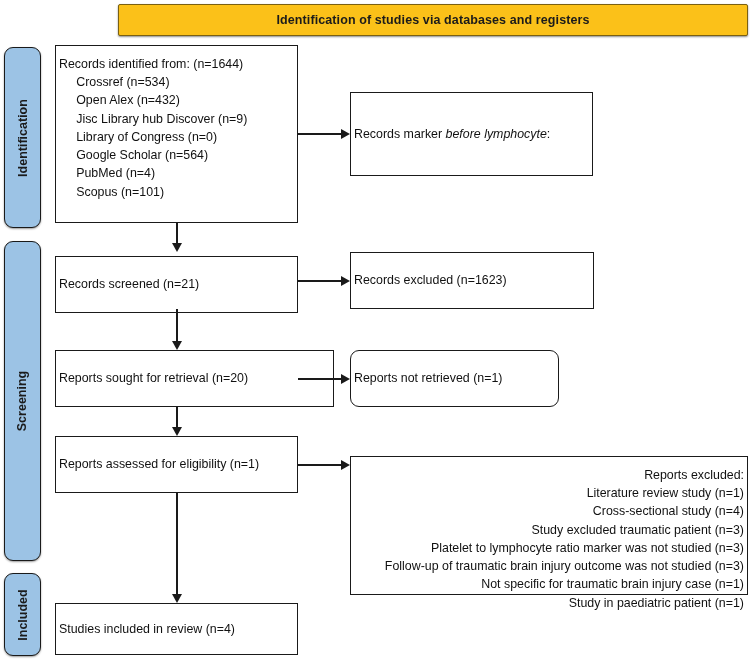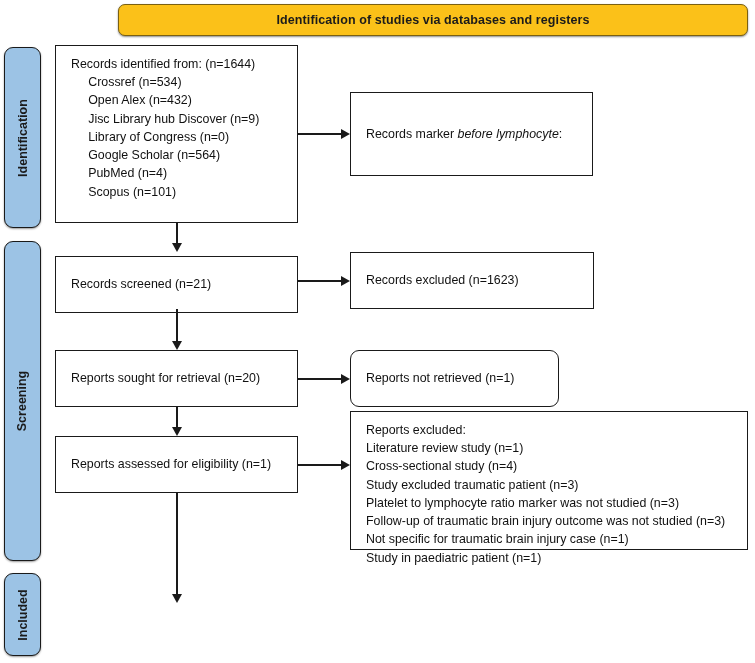--- a/index.html
+++ b/index.html
@@ -18,21 +18,21 @@
 
   
   .banner {
     position: absolute;
     left: 118px;
     top: 4px;
     width: 630px;
     height: 32px;
     background: #FBC119;
     border: 1px solid #7a6012;
-    border-radius: 7px;
+    border-radius: 2px;
     box-shadow: 0 1px 2px rgba(0,0,0,0.45);
     display: flex;
     align-items: center;
     justify-content: center;
     box-sizing: border-box;
   }
   .banner-text {
     font-size: 12.5px;
     font-weight: bold;
     color: #1b1b1b;
@@ -64,39 +64,39 @@
   #phase-identification { top: 47px;  height: 181px; }
   #phase-screening      { top: 241px; height: 320px; }
   #phase-included       { top: 573px; height: 83px; }
 
   
   .box {
     position: absolute;
     background: #ffffff;
     border: 1.6px solid #1a1a1a;
     box-sizing: border-box;
-    padding: 9px 15px;
+    padding: 9px 3px;
   }
   .box-text {
     font-size: 12.4px;
     color: #111111;
     line-height: 1.47;
     white-space: pre-wrap;
   }
   .box.vcenter { display: flex; align-items: center; }
 
   
   #box-identified        { left: 55px;  top: 45px;  width: 243px; height: 178px; }
   #box-removed           { left: 350px; top: 92px;  width: 243px; height: 84px;  }
   #box-screened          { left: 55px;  top: 256px; width: 243px; height: 57px;  }
   #box-excluded          { left: 350px; top: 252px; width: 244px; height: 57px;  }
-  #box-sought            { left: 55px;  top: 350px; width: 243px; height: 57px;  }
+  #box-sought            { left: 55px;  top: 350px; width: 279px; height: 57px;  }
   #box-not-retrieved     { left: 350px; top: 350px; width: 209px; height: 57px; border-radius: 9px;  }
   #box-assessed          { left: 55px;  top: 436px; width: 243px; height: 57px;  }
-  #box-reports-excluded  { left: 350px; top: 411px; width: 398px; height: 139px; }
+  #box-reports-excluded  { left: 350px; top: 456px; width: 398px; height: 139px; text-align: right; }
   #box-included          { left: 55px;  top: 603px; width: 243px; height: 52px;  }
 
   .removed-line1 .ital { font-style: italic; }
 
   
   .hline, .vline {
     position: absolute;
     background: #1a1a1a;
   }
   .hline { height: 1.6px; }
@@ -177,20 +177,23 @@
     <div class="box-text">Reports excluded:
 Literature review study (n=1)
 Cross-sectional study (n=4)
 Study excluded traumatic patient (n=3)
 Platelet to lymphocyte ratio marker was not studied (n=3)
 Follow-up of traumatic brain injury outcome was not studied (n=3)
 Not specific for traumatic brain injury case (n=1)
 Study in paediatric patient (n=1)</div>
   </div>
 
+  <div class="box vcenter" id="box-included">
+    <div class="box-text">Studies included in review (n=4)</div>
+  </div>
 
   <div class="hline" style="left:298px; top:133px; width:44px;"></div>
   <div class="arrow-right" style="left:341px; top:129px;"></div>
 
   <div class="vline" style="left:176px; top:223px; height:21px;"></div>
   <div class="arrow-down" style="left:172px; top:243px;"></div>
 
   <div class="hline" style="left:298px; top:280px; width:44px;"></div>
   <div class="arrow-right" style="left:341px; top:276px;"></div>
 

